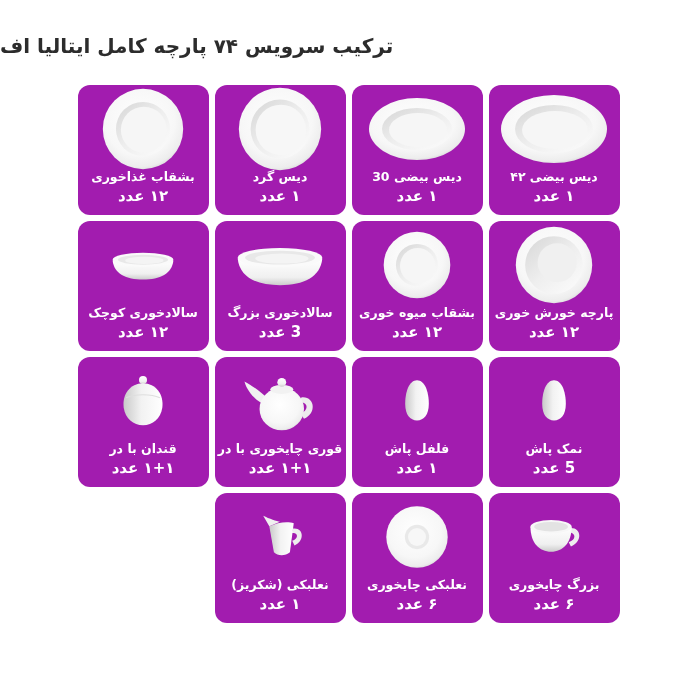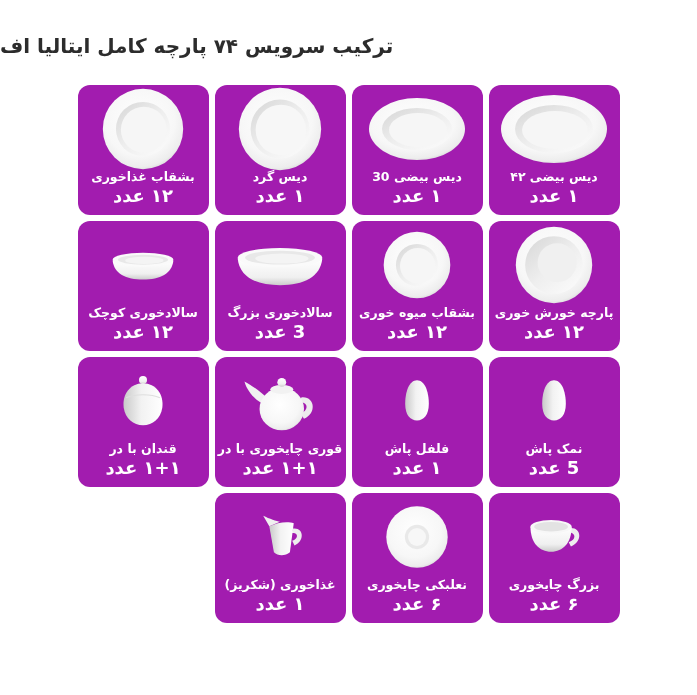--- a/index.html
+++ b/index.html
@@ -49,21 +49,21 @@
   .tile-label {
     direction:rtl;
     font-size:12.5px;
     font-weight:bold;
     line-height:16px;
     white-space:nowrap;
     max-width:129px;
   }
   .tile-count {
     direction:rtl;
-    font-size:18px;
+    font-size:15px;
     font-weight:bold;
     line-height:16px;
     margin-top:3px;
     white-space:nowrap;
   }
   svg { display:block; }
 </style>
 </head>
 <body>
 
@@ -269,18 +269,18 @@
     </div>
 
     <div class="tile">
       <div class="tile-img">
         <svg width="56" height="58" viewBox="0 0 72 76">
           <path d="M53,27 C67,25 69,43 55,49 L52,43 C61,40 60,31 51,33 Z" fill="#ededed"></path>
           <path d="M22,24 C32,19 46,17 54,20 L49,58 C43,63 33,63 28,58 Z" fill="url(#gSide)"></path>
           <path d="M22,24 L14,10 C22,14 32,17 36,18 Z" fill="#f0f0f0"></path>
         </svg>
       </div>
-      <div class="tile-label">غذاخوری (شکریز)</div>
+      <div class="tile-label">نعلبکی (شکریز)</div>
       <div class="tile-count">۱ عدد</div>
     </div>
 
   </div>
 </div>
 
 </body></html>

